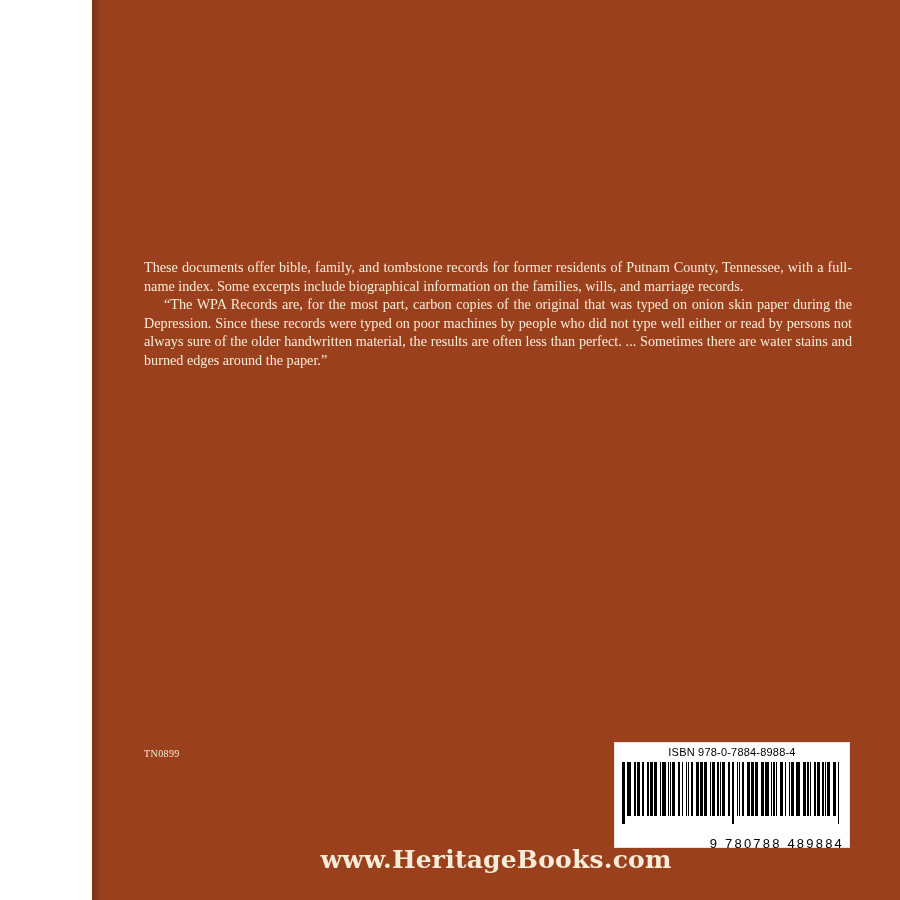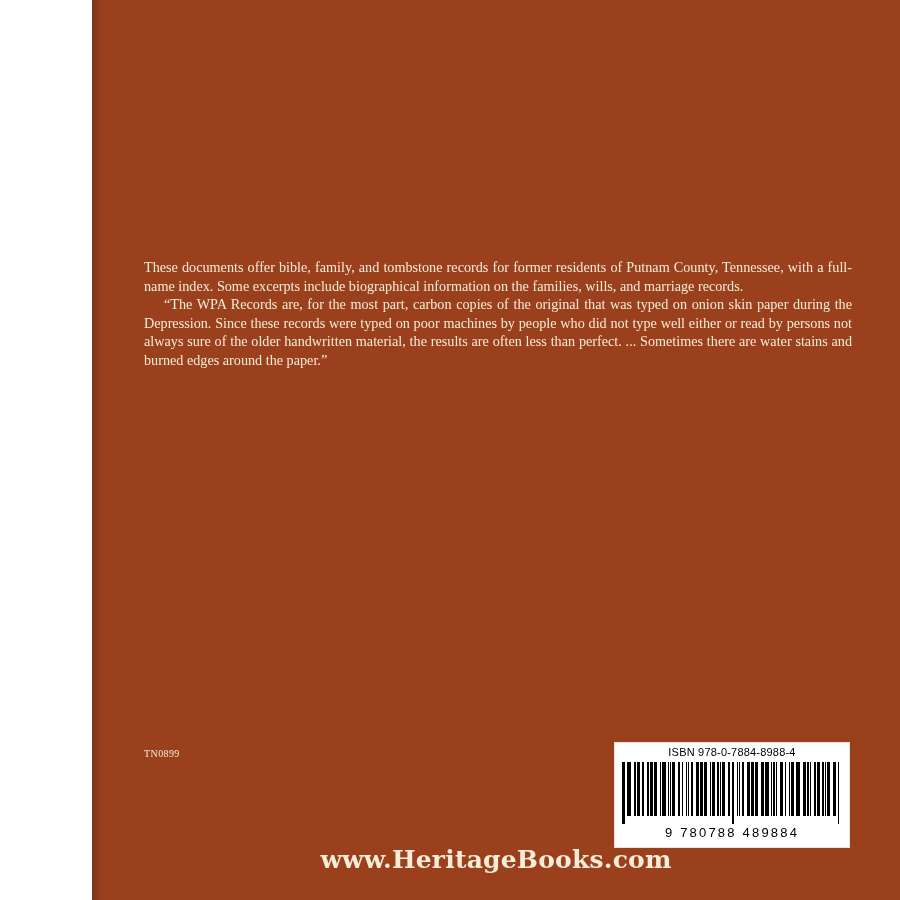--- a/index.html
+++ b/index.html
@@ -166,23 +166,23 @@
   .bars i {
     position: absolute;
     top: 0;
     background: #000;
     display: block;
   }
   .ean-digits {
     font-family: "Liberation Sans", sans-serif;
     font-size: 13px;
     color: #000;
-    text-align: center;
+    text-align: right;
     letter-spacing: 2.2px;
-    margin-top: 1px;
+    margin-top: 12px;
   }
 
   .website {
     position: absolute;
     left: 0;
     top: 845px;
     width: 808px;
     text-align: center;
     color: #f6ecd8;
     font-family: "DejaVu Serif", serif;

